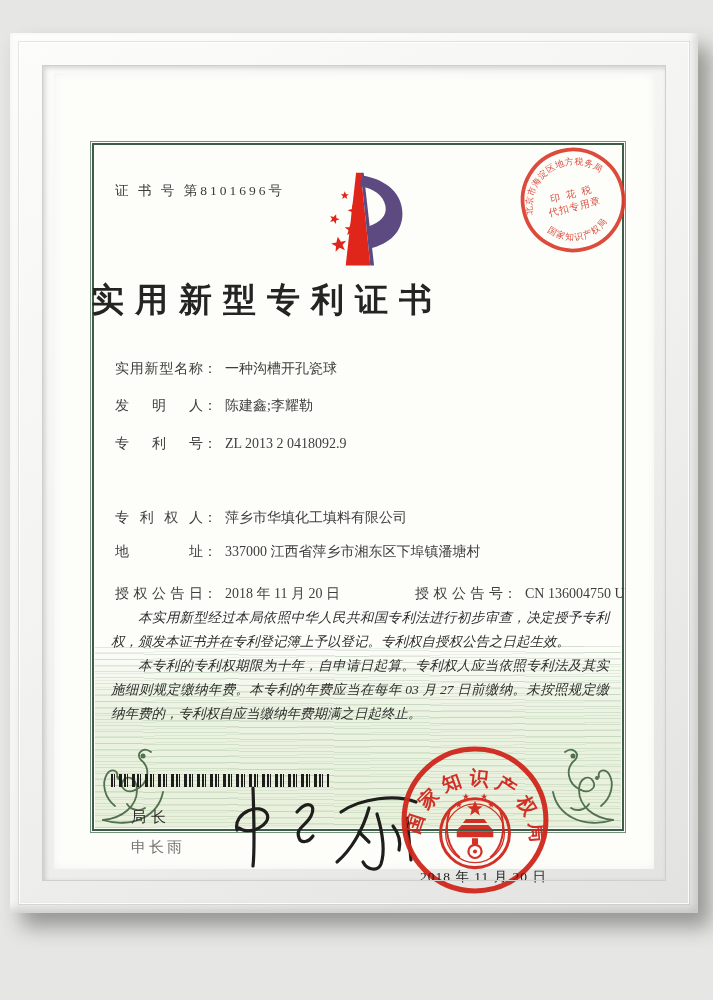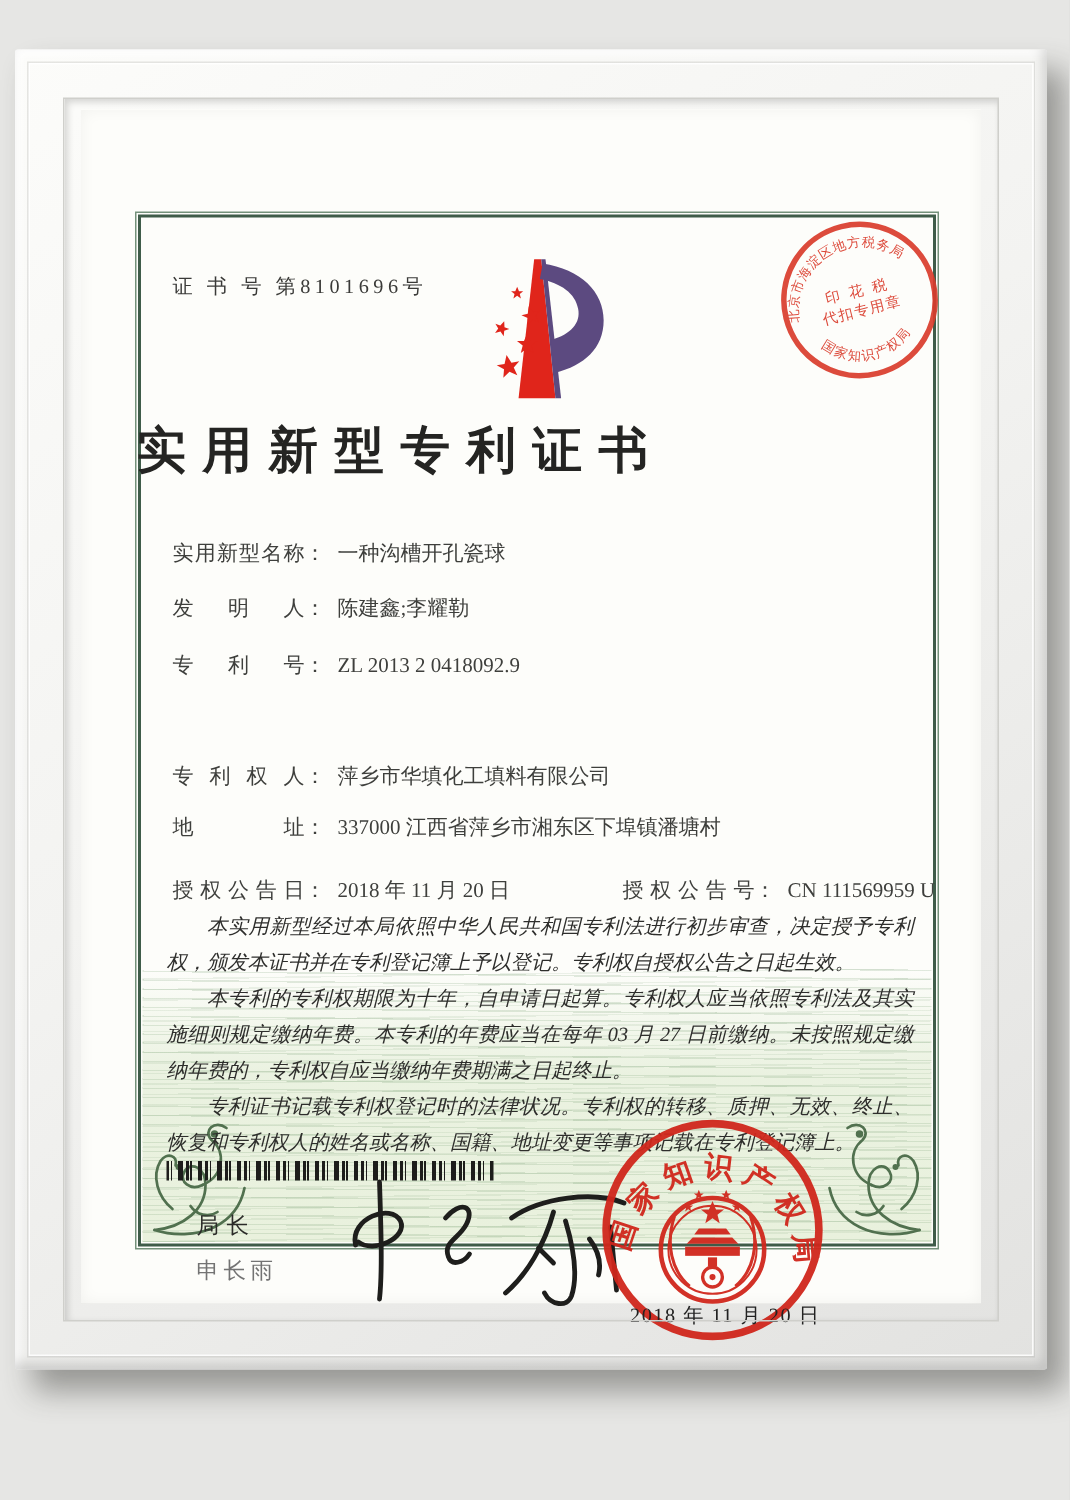--- a/index.html
+++ b/index.html
@@ -117,28 +117,27 @@
         </div>
         <div class="frow" style="top:367px">
           <span class="flabel">专利权人</span><span class="fcolon">：</span><span>萍乡市华填化工填料有限公司</span>
         </div>
         <div class="frow" style="top:401px">
           <span class="flabel">地址</span><span class="fcolon">：</span><span>337000 江西省萍乡市湘东区下埠镇潘塘村</span>
         </div>
         <div class="frow" style="top:443px">
           <span class="flabel">授权公告日</span><span class="fcolon">：</span><span>2018 年 11 月 20 日</span>
           <span class="grant-right">
-            <span class="flabel">授权公告号</span><span class="fcolon">：</span><span>CN 111569959 U</span>
+            <span class="flabel">授权公告号</span><span class="fcolon">：</span><span>CN 136004750 U</span>
           </span>
         </div>
 
         <div class="body-text">
           <p>本实用新型经过本局依照中华人民共和国专利法进行初步审查，决定授予专利权，颁发本证书并在专利登记簿上予以登记。专利权自授权公告之日起生效。</p>
           <p>本专利的专利权期限为十年，自申请日起算。专利权人应当依照专利法及其实施细则规定缴纳年费。本专利的年费应当在每年 03 月 27 日前缴纳。未按照规定缴纳年费的，专利权自应当缴纳年费期满之日起终止。</p>
-          <p>专利证书记载专利权登记时的法律状况。专利权的转移、质押、无效、终止、恢复和专利权人的姓名或名称、国籍、地址变更等事项记载在专利登记簿上。</p>
         </div>
 
         <div class="barcode"></div>
 
         <div class="sig-title">局长</div>
         <div class="sig-name">申长雨</div>
         <svg class="signature" width="250" height="96" viewBox="0 0 250 96">
           <g fill="none" stroke="#1e1e1c" stroke-width="3.2" stroke-linecap="round">
             <path d="M28,52 C24,34 52,24 58,36 C63,47 40,58 30,50"></path>
             <path d="M44,10 C45,40 46,70 44,88"></path>

